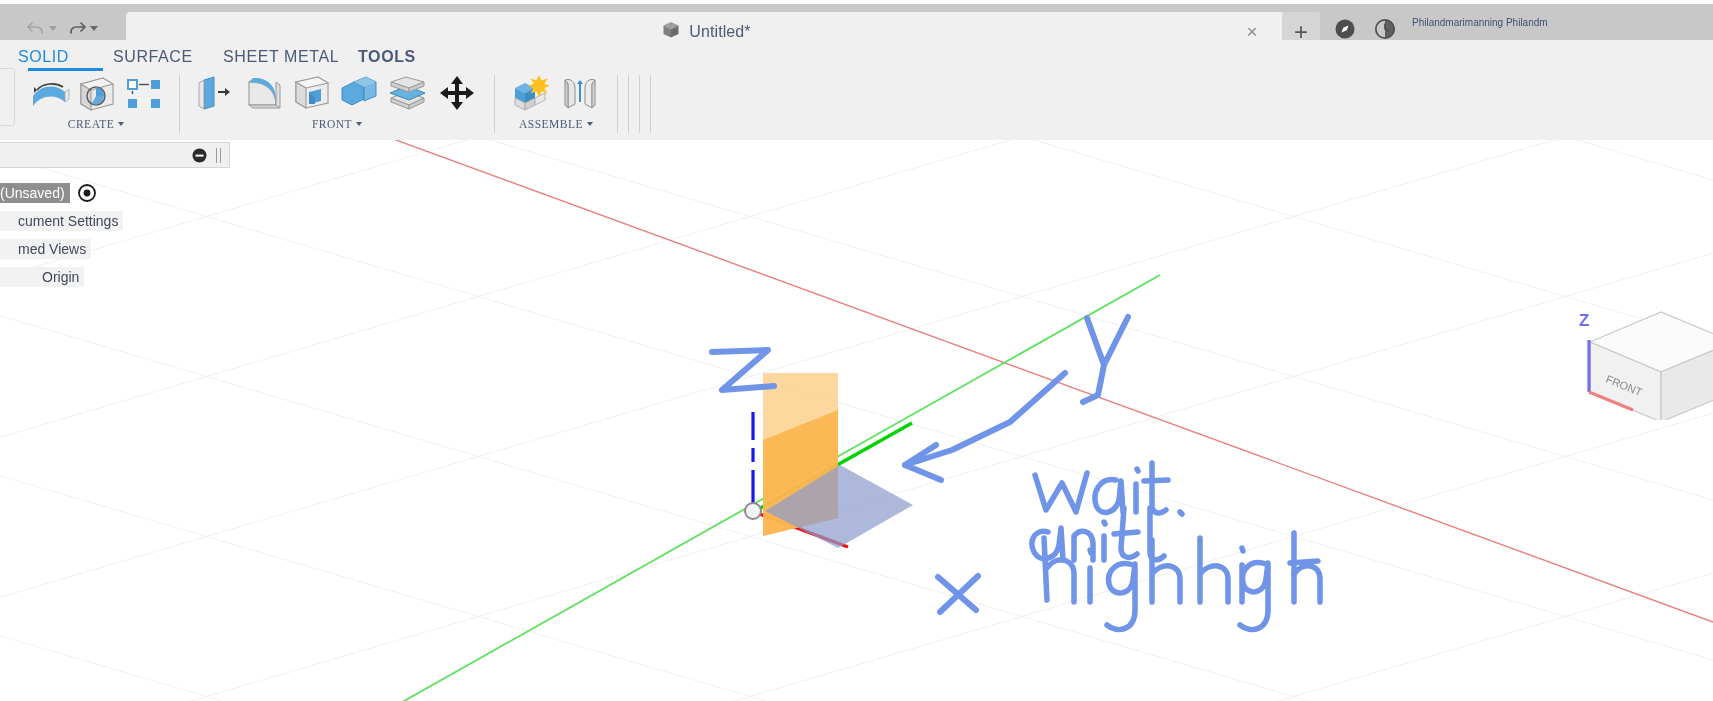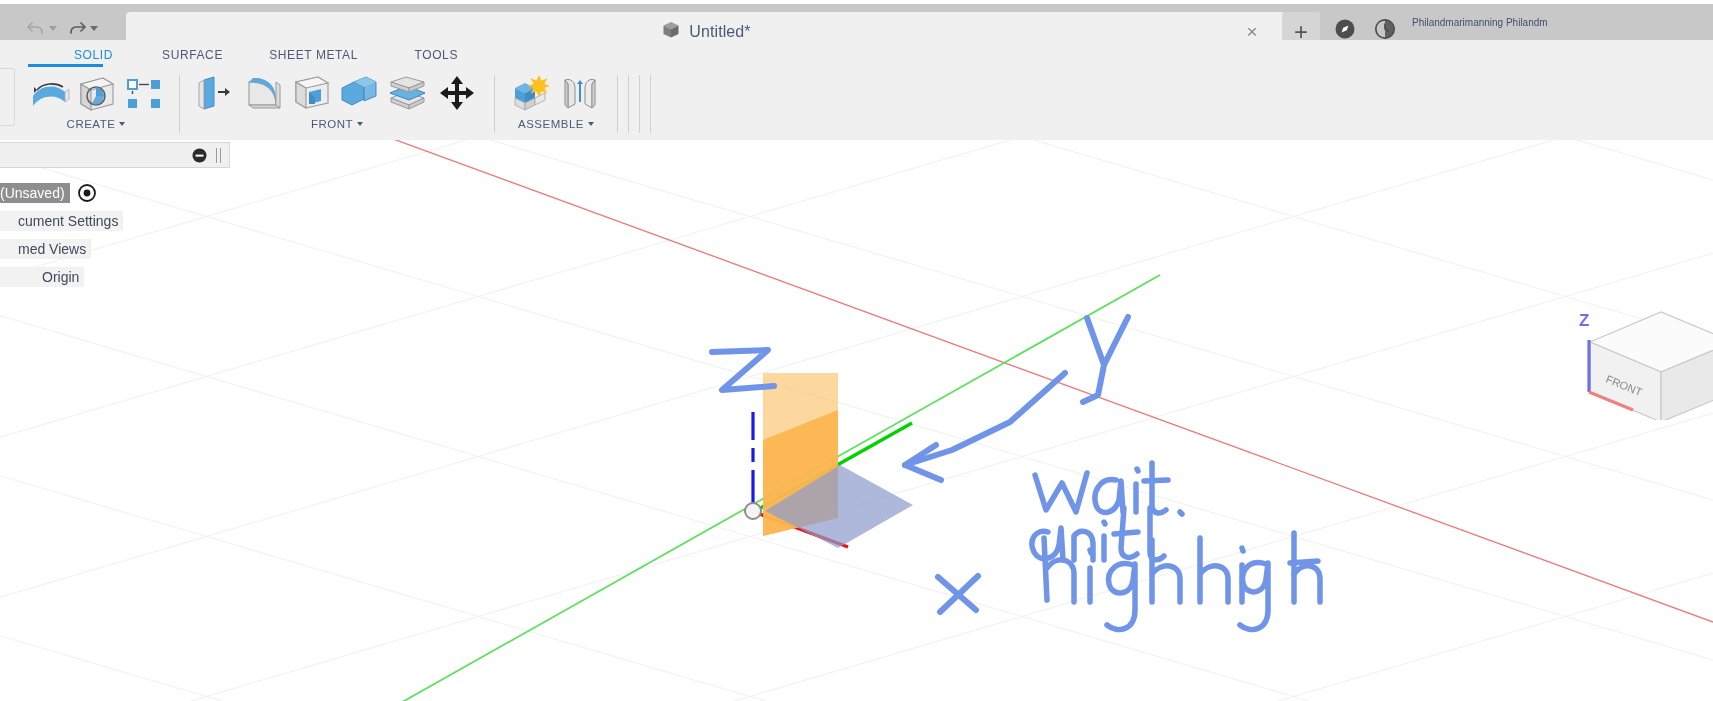--- a/index.html
+++ b/index.html
@@ -61,33 +61,33 @@
   
   .ribbon{
     position:absolute;left:0;top:40px;width:1713px;height:100px;
     background:#f0f0f0;border-bottom:1px solid #d4d4d4;
   }
   .ribbon-tabs{
     position:absolute;left:0;top:5px;height:26px;width:100%;
     display:flex;align-items:flex-start;
   }
   .rtab{
-    color:#4a5a78;font-size:12px;letter-spacing:.6px;
-    text-align:right;padding-top:3px;cursor:default;position:relative;
+    color:#4a5a78;font-size:16px;letter-spacing:.6px;
+    text-align:left;padding-top:3px;cursor:default;position:relative;
   }
   .rtab.active{color:#1d8ce0;}
   .rtab.active:after{
     content:"";position:absolute;left:10px;right:10px;bottom:-5px;height:3px;background:#1d8ce0;
   }
   #rtab-solid{width:95px;margin-left:18px;}
   #rtab-surface{width:110px;}
   #rtab-sheetmetal{width:135px;}
-  #rtab-tools{width:100px;}
-
-  .panels{position:absolute;left:0;top:28px;height:68px;display:flex;align-items:center;}
+  #rtab-tools{width:100px;font-weight:bold;}
+
+  .panels{position:absolute;left:0;top:28px;height:68px;display:flex;align-items:center;font-family:Liberation Serif, serif;}
   .panel{position:relative;display:flex;flex-direction:column;align-items:center;height:68px;}
   .panel-row{display:flex;align-items:flex-end;height:48px;padding:0 6px;}
   .cmd{
     width:48px;height:46px;display:flex;align-items:center;justify-content:center;cursor:default;
   }
   .cmd.wide{width:52px;}
   .panel-label{
     font-size:11.5px;color:#4a5a78;letter-spacing:.5px;
     display:flex;align-items:center;gap:4px;justify-content:center;width:100%;
     margin-top:2px;

